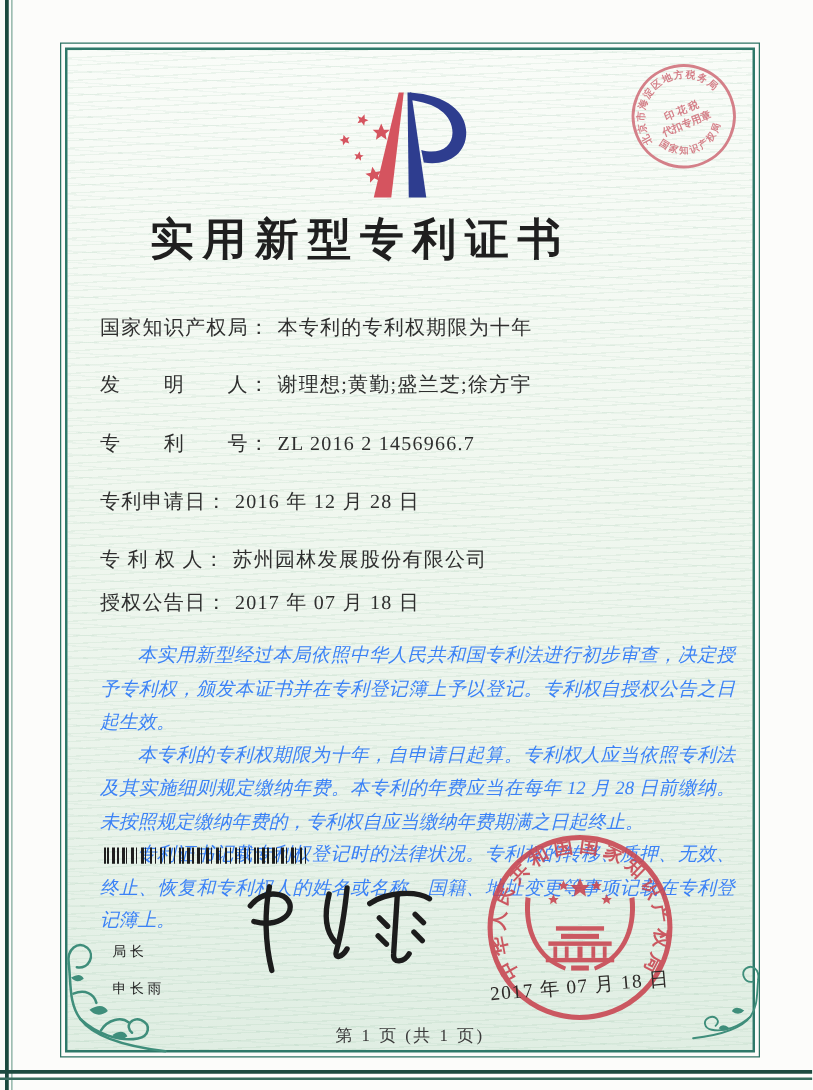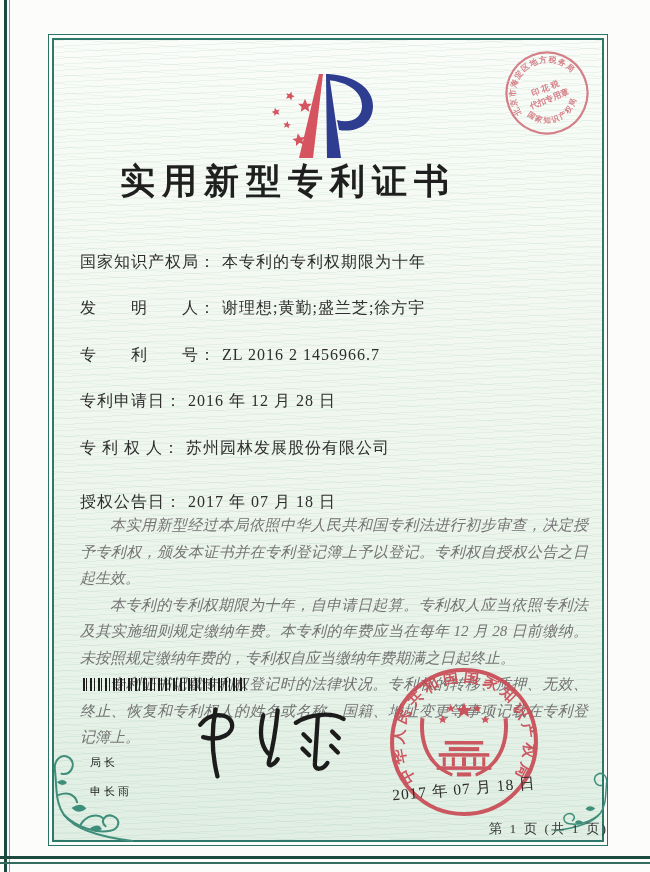--- a/index.html
+++ b/index.html
@@ -14,50 +14,50 @@
 
   
   .frame{position:absolute;left:48px;top:34px;width:560px;height:812px;border:1px solid #2c7263;padding:3px;box-sizing:border-box;}
   .frame-inner{width:100%;height:100%;border:2px solid #2e7869;box-sizing:border-box;
     background:
       repeating-linear-gradient(177deg, rgba(110,170,130,0.10) 0 1px, rgba(0,0,0,0) 1px 6px),
       repeating-linear-gradient(184deg, rgba(110,170,140,0.07) 0 1px, rgba(0,0,0,0) 1px 9px),
       linear-gradient(180deg,#f9fcf8 0%,#f0f7ef 45%,#e9f3ea 75%,#e0eee3 100%);}
 
   .cert-no{position:absolute;left:78px;top:86px;font-size:15px;letter-spacing:2px;color:#3a3a3a;}
-  .title{position:absolute;left:48px;top:158px;width:480px;text-align:center;font-size:35px;font-weight:700;letter-spacing:7px;color:#1f1f1f;}
+  .title{position:absolute;left:48px;top:168px;width:480px;text-align:center;font-size:35px;font-weight:700;letter-spacing:7px;color:#1f1f1f;}
 
   .logo{position:absolute;left:263px;top:70px;width:124px;height:94px;}
 
   .tax-stamp{position:absolute;left:502px;top:48px;width:90px;height:90px;transform:rotate(-22deg);opacity:.85;}
 
   .fields{position:absolute;left:80px;top:252px;width:500px;font-size:16px;color:#2e2e2e;}
   .frow{position:absolute;left:0;white-space:nowrap;}
   .flabel{letter-spacing:1px;}
   .fvalue{margin-left:6px;letter-spacing:1px;}
 
   .body-text{position:absolute;left:80px;top:512px;width:508px;font-size:15px;line-height:26.5px;
-    color:#737373;text-align:justify;font-style:italic;}
+    color:#3b82f6;text-align:justify;font-style:italic;}
   .body-text p{margin:0;text-indent:2em;}
 
   .barcode{position:absolute;left:83px;top:678px;width:163px;height:13px;
     background:repeating-linear-gradient(90deg,#1e1e1e 0 2px,rgba(0,0,0,0) 2px 3px,#1e1e1e 3px 4px,rgba(0,0,0,0) 4px 7px,#1e1e1e 7px 9px,rgba(0,0,0,0) 9px 11px,#1e1e1e 11px 12px,rgba(0,0,0,0) 12px 15px);}
 
   .signer{position:absolute;left:90px;top:726px;font-family:Liberation Mono, monospace;
     font-size:11px;color:#222;letter-spacing:3px;line-height:29px;margin-top:23px;}
   .signature{position:absolute;left:186px;top:698px;width:168px;height:86px;}
 
   .seal{position:absolute;left:388px;top:666px;width:152px;height:152px;opacity:.9;}
   .seal-date{position:absolute;left:392px;top:779px;font-size:15.5px;color:#2d2a28;letter-spacing:1px;
     transform:rotate(-5deg);z-index:6;white-space:nowrap;}
 
   .flourish-left{position:absolute;left:44px;top:742px;width:92px;height:104px;}
   .flourish-right{position:absolute;left:552px;top:752px;width:62px;height:94px;transform:scaleX(-1);}
 
-  .footer{position:absolute;left:48px;top:820px;width:560px;text-align:right;font-size:13.5px;color:#3a3a3a;letter-spacing:2px;}
+  .footer{position:absolute;left:48px;top:820px;width:560px;text-align:center;font-size:13.5px;color:#3a3a3a;letter-spacing:2px;}
 </style>
 </head>
 <body>
 
 <div class="page">
 
   <div class="frame">
     <div class="frame-inner"></div>
   </div>
 
@@ -138,21 +138,21 @@
     </div>
     <div class="frow" style="top:93px">
       <span class="flabel">专　　利　　号：</span><span class="fvalue">ZL 2016 2 1456966.7</span>
     </div>
     <div class="frow" style="top:139px">
       <span class="flabel">专利申请日：</span><span class="fvalue">2016 年 12 月 28 日</span>
     </div>
     <div class="frow" style="top:186px">
       <span class="flabel">专 利 权 人：</span><span class="fvalue">苏州园林发展股份有限公司</span>
     </div>
-    <div class="frow" style="top:240px">
+    <div class="frow" style="top:220px">
       <span class="flabel">授权公告日：</span><span class="fvalue">2017 年 07 月 18 日</span>
     </div>
   </div>
 
   <div class="body-text">
     <p>本实用新型经过本局依照中华人民共和国专利法进行初步审查，决定授予专利权，颁发本证书并在专利登记簿上予以登记。专利权自授权公告之日起生效。</p>
     <p>本专利的专利权期限为十年，自申请日起算。专利权人应当依照专利法及其实施细则规定缴纳年费。本专利的年费应当在每年 12 月 28 日前缴纳。未按照规定缴纳年费的，专利权自应当缴纳年费期满之日起终止。</p>
     <p>专利证书记载专利权登记时的法律状况。专利权的转移、质押、无效、终止、恢复和专利权人的姓名或名称、国籍、地址变更等事项记载在专利登记簿上。</p>
   </div>
 

